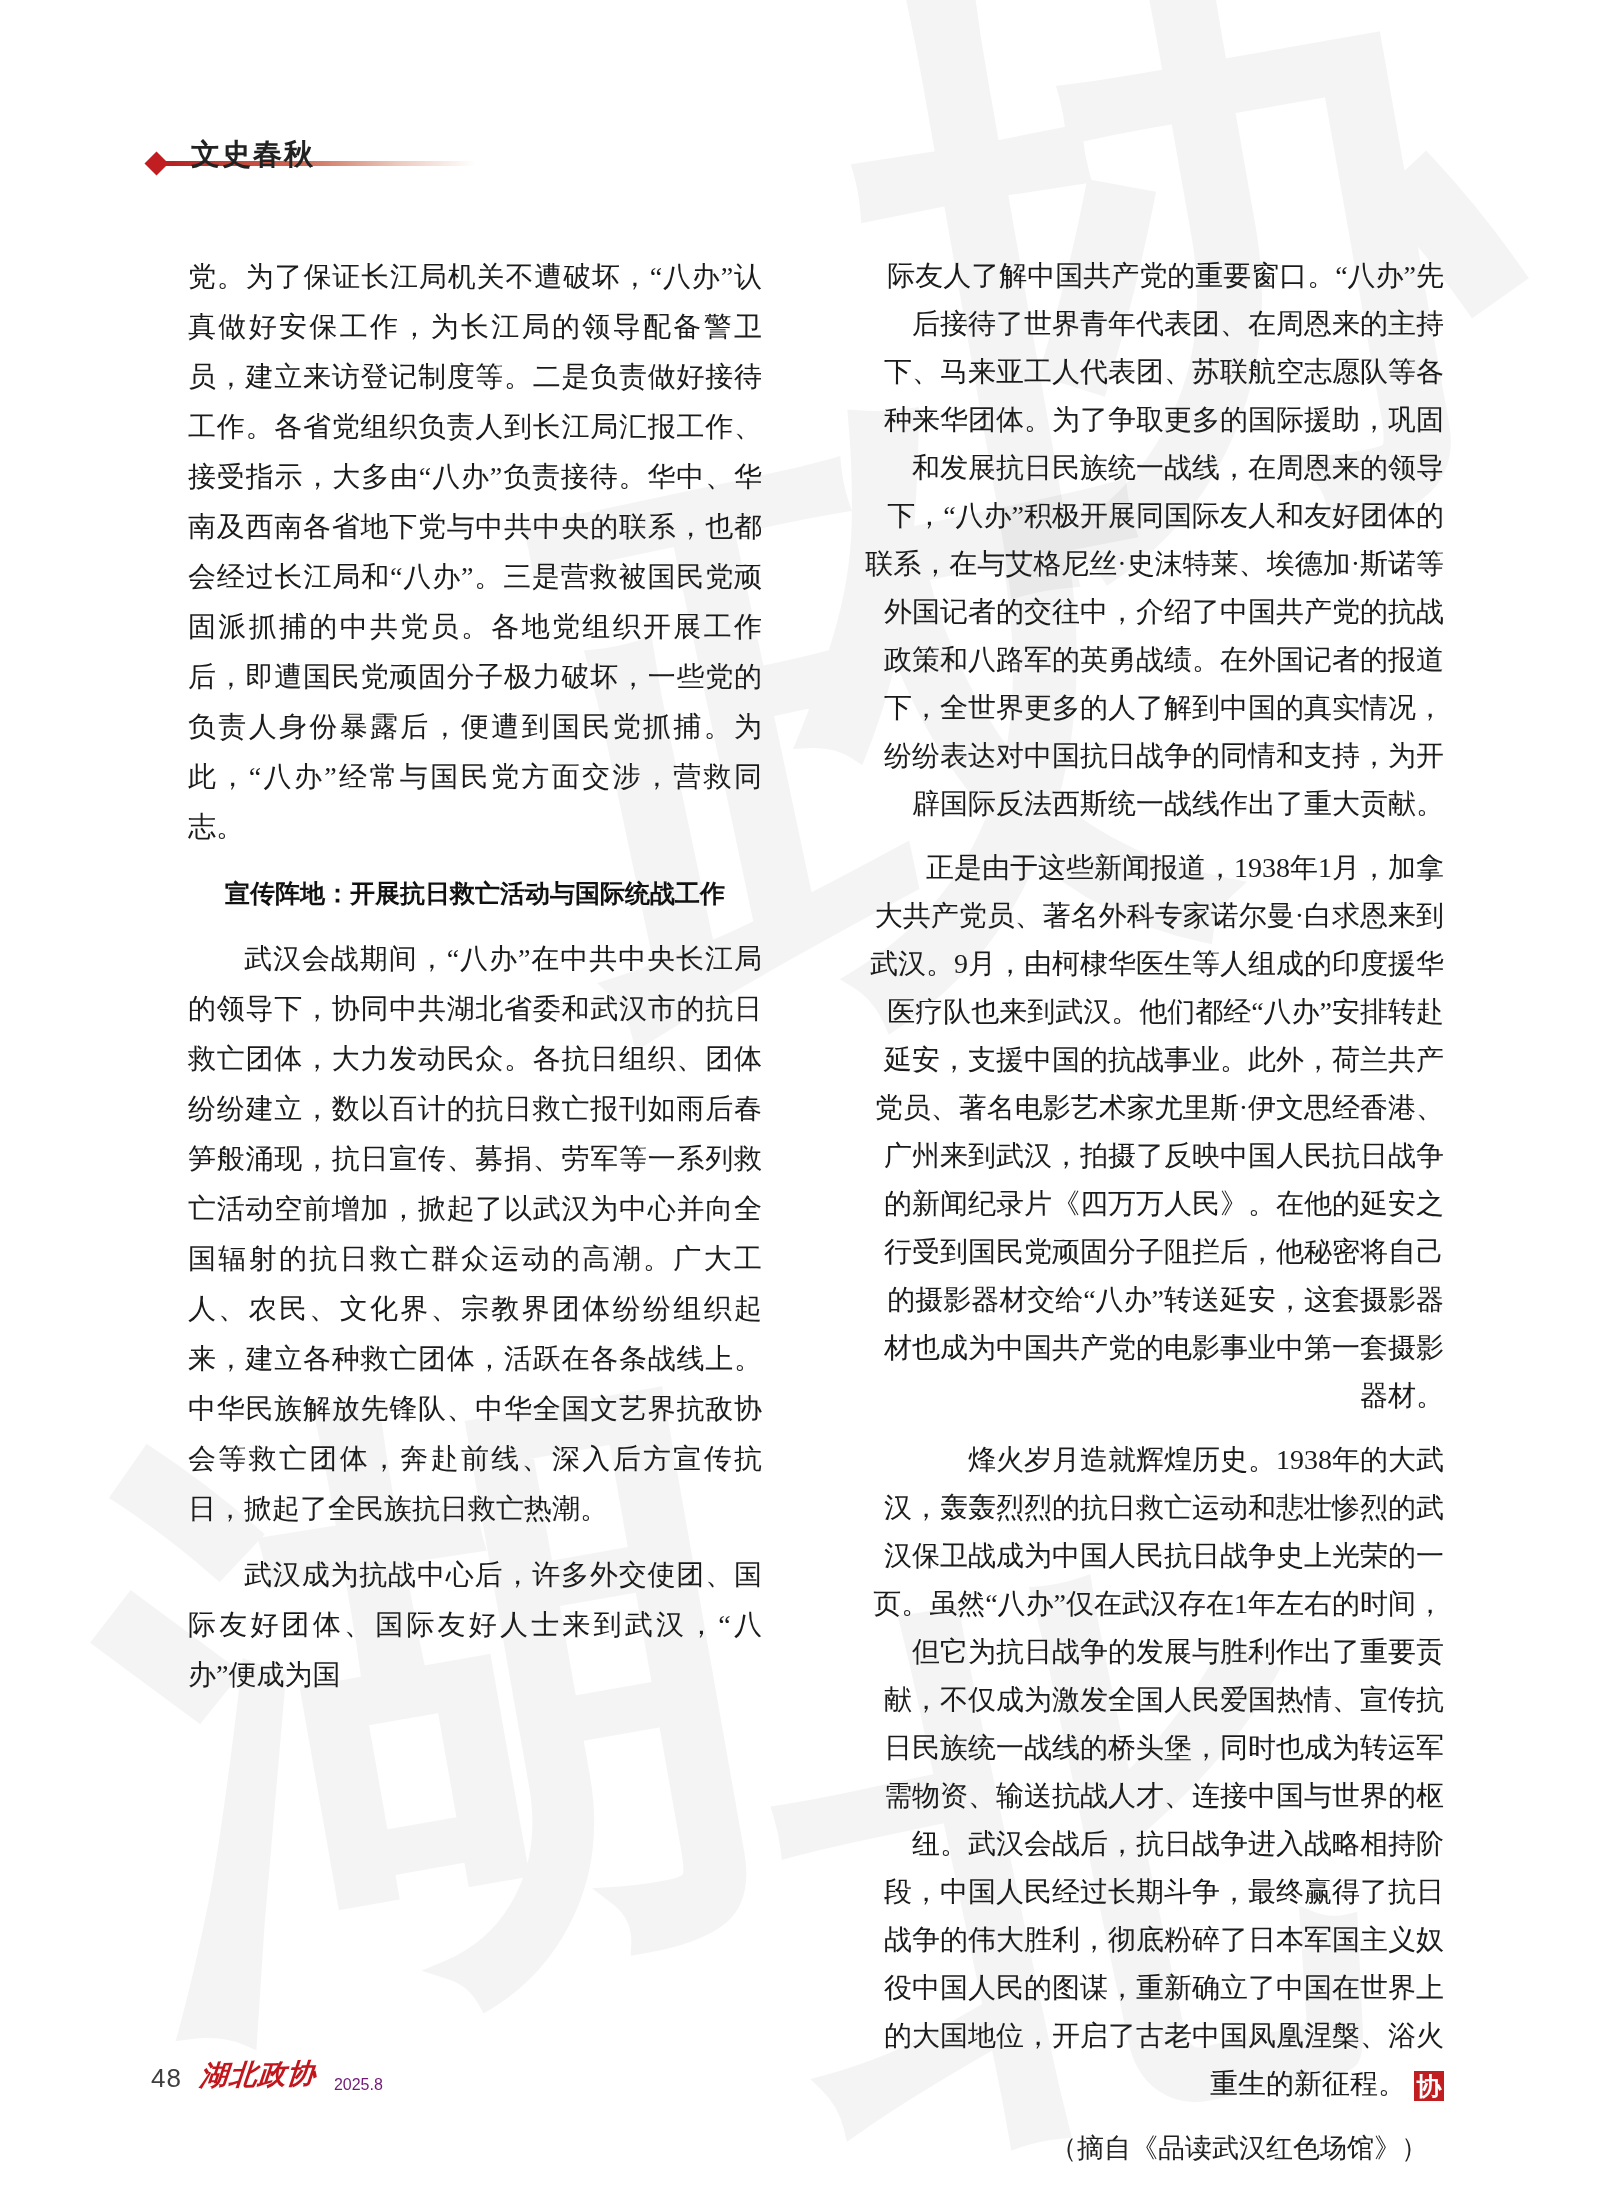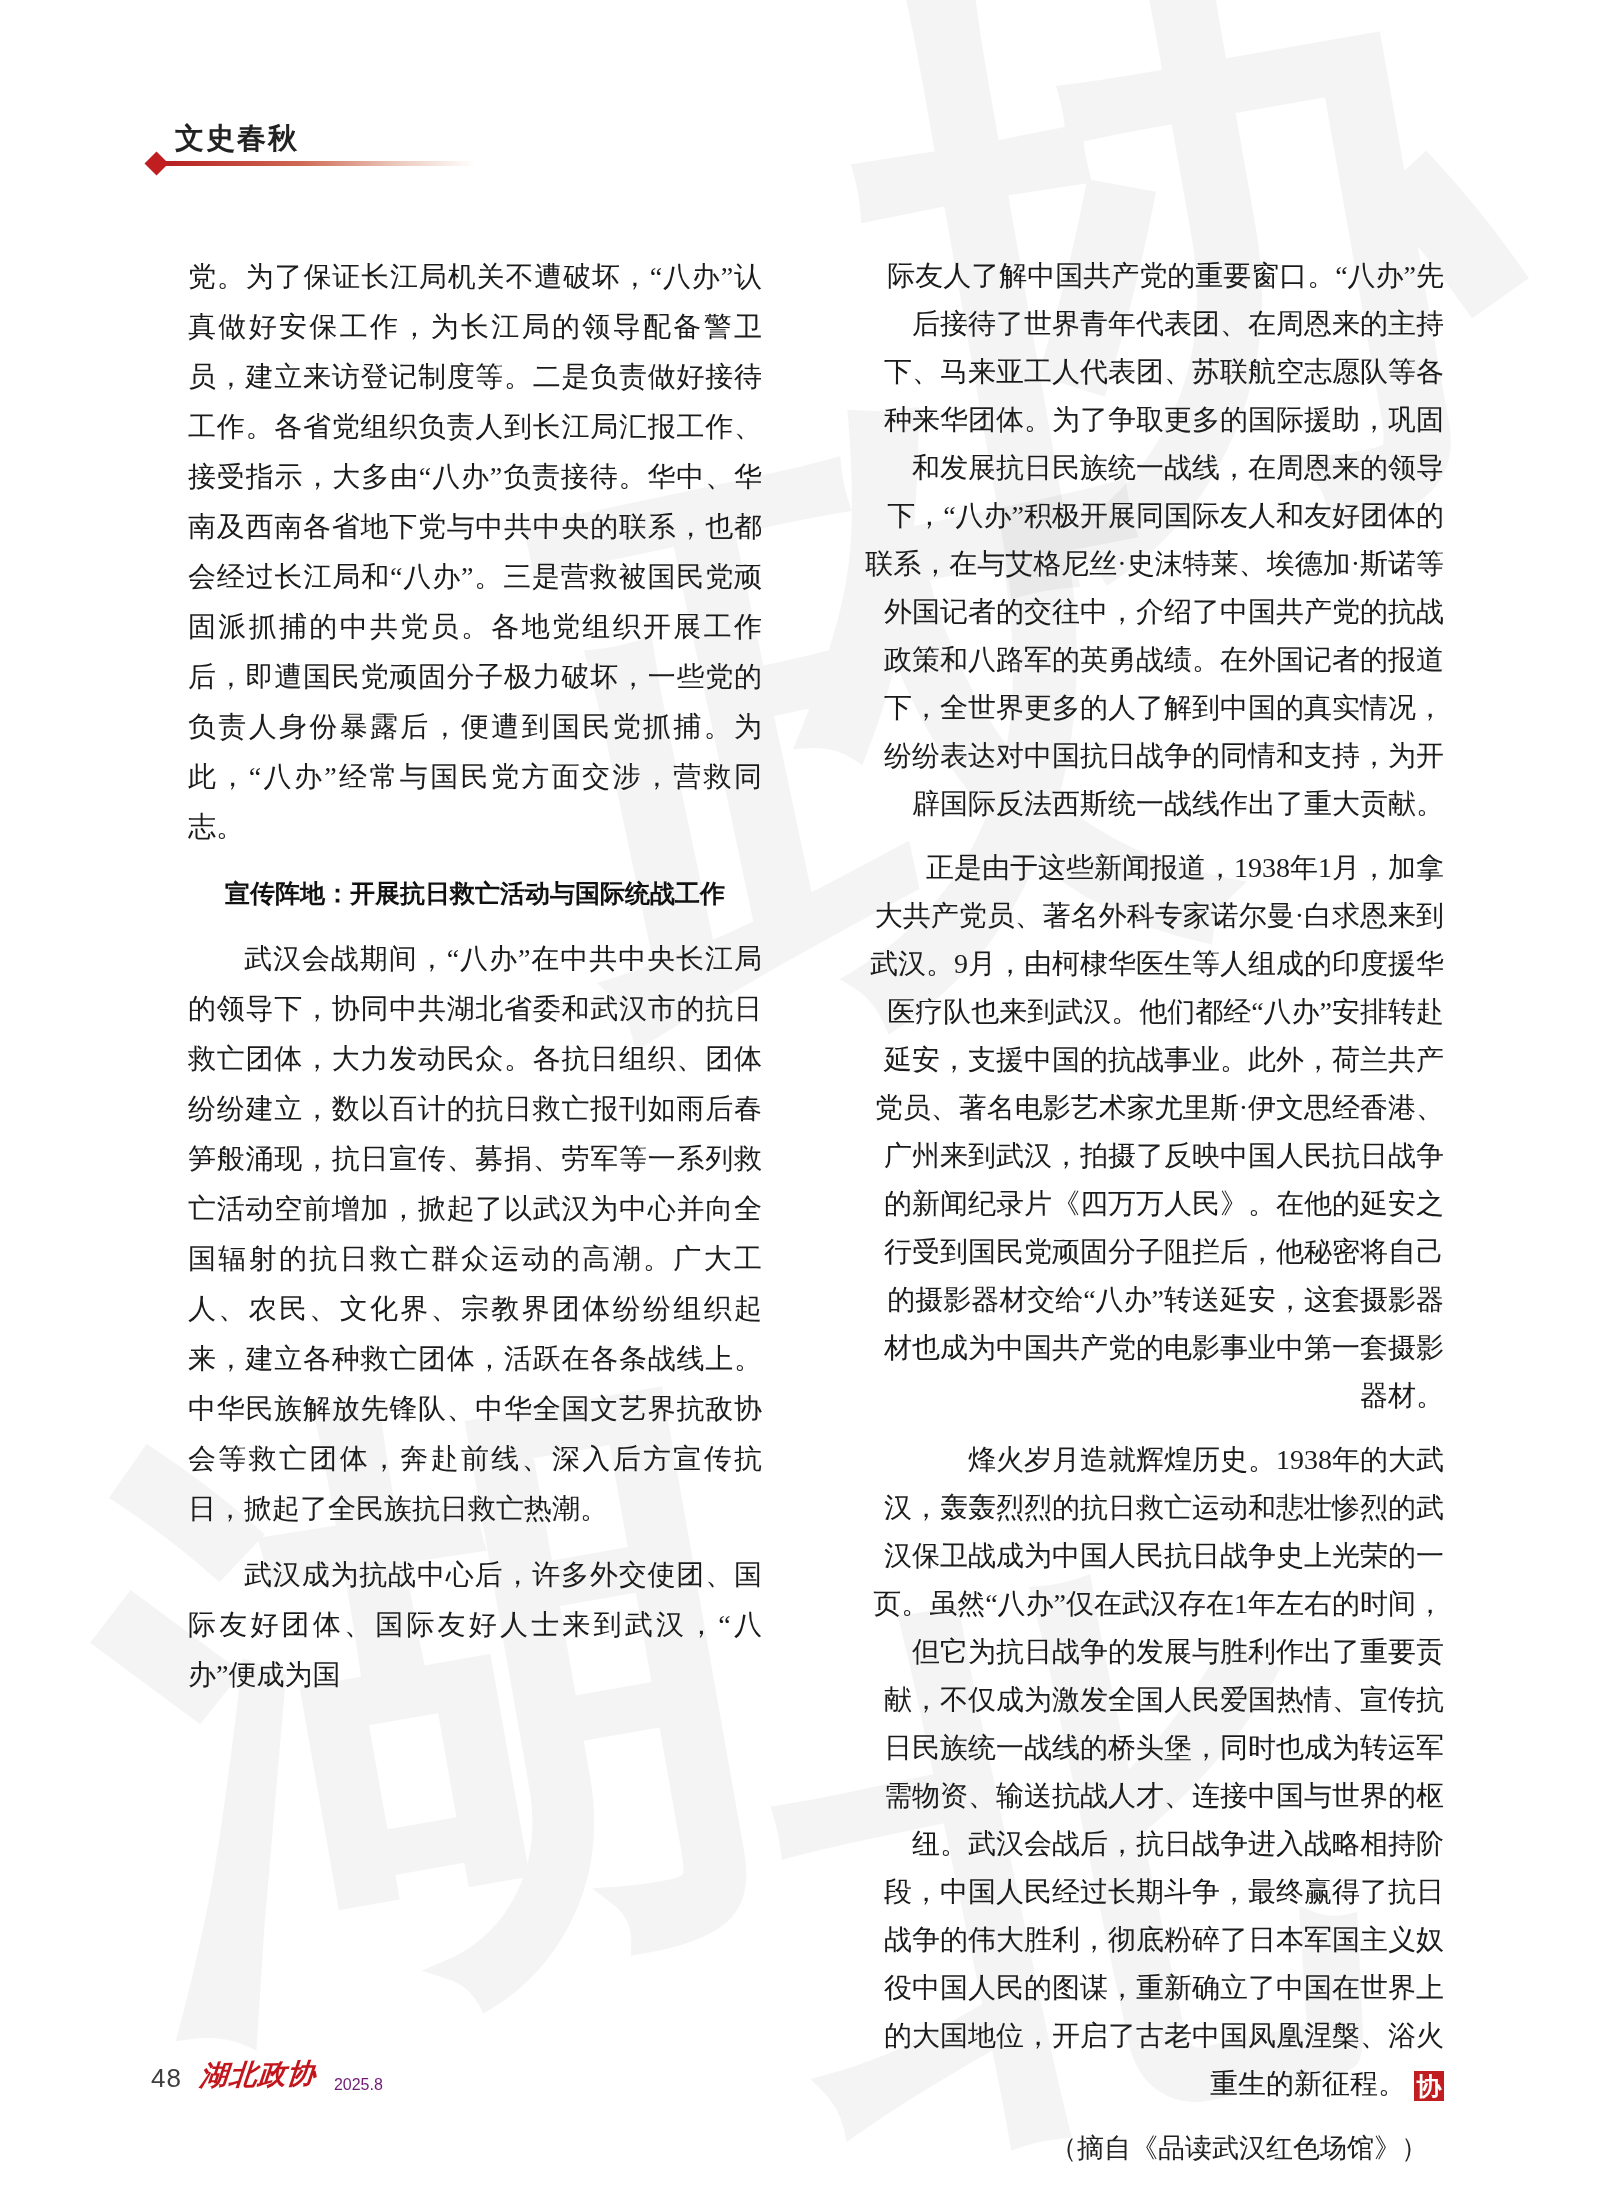--- a/index.html
+++ b/index.html
@@ -24,21 +24,21 @@
   }
   .wm1{left:870px;top:-70px;font-size:640px;transform:rotate(-10deg);}
   .wm2{left:560px;top:380px;font-size:640px;transform:rotate(-12deg);}
   .wm3{left:110px;top:1380px;font-size:640px;transform:rotate(-10deg);}
   .wm4{left:780px;top:1580px;font-size:560px;transform:rotate(-12deg);}
   
   .section-title{
     position:absolute;left:175px;top:124px;
     font-family:"Liberation Sans","DejaVu Sans",sans-serif;
     font-weight:bold;font-size:29px;line-height:1;
-    letter-spacing:2px;color:#222;z-index:2;margin:0;
+    letter-spacing:2px;color:#222;z-index:2;margin:16px;
   }
   .header-diamond{
     position:absolute;left:148px;top:155px;width:17px;height:17px;
     background:#c01e20;transform:rotate(45deg);z-index:2;
   }
   .header-rule{
     position:absolute;left:160px;top:161px;width:315px;height:5px;
     background:linear-gradient(to right,#b51c1e 0%,#cf6a54 45%,#ecc8bc 75%,rgba(255,255,255,0) 100%);
     z-index:1;
   }

